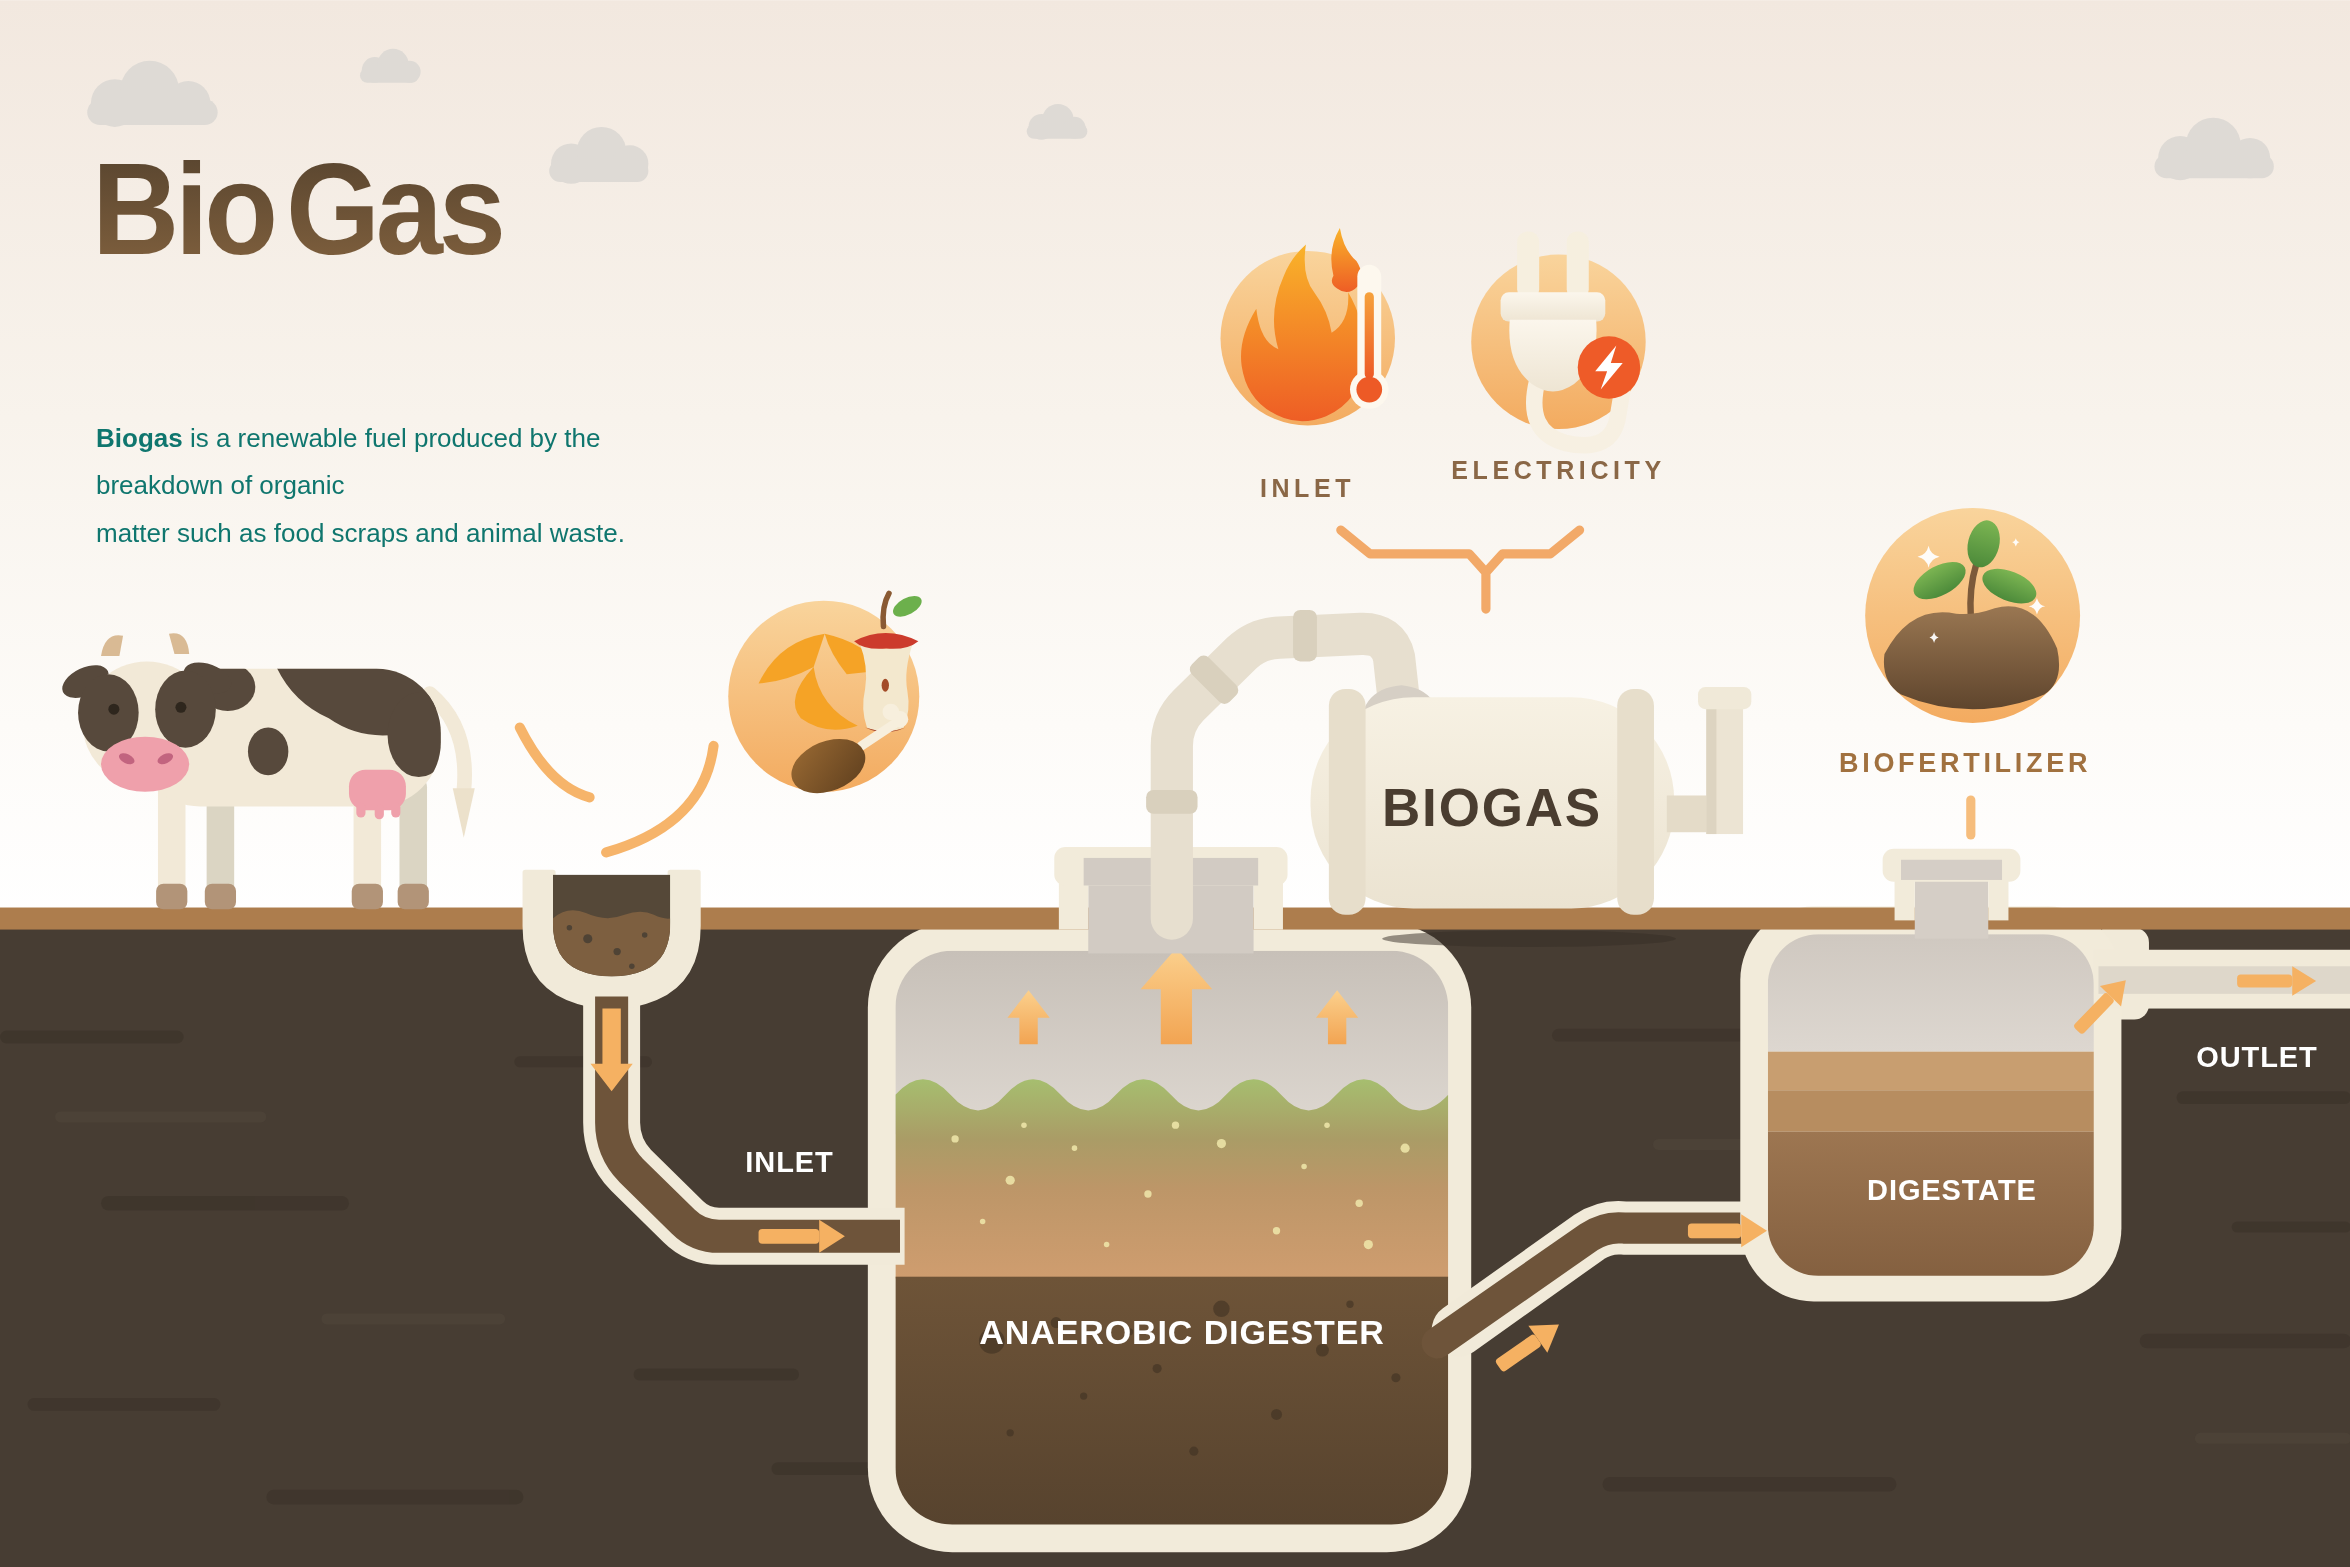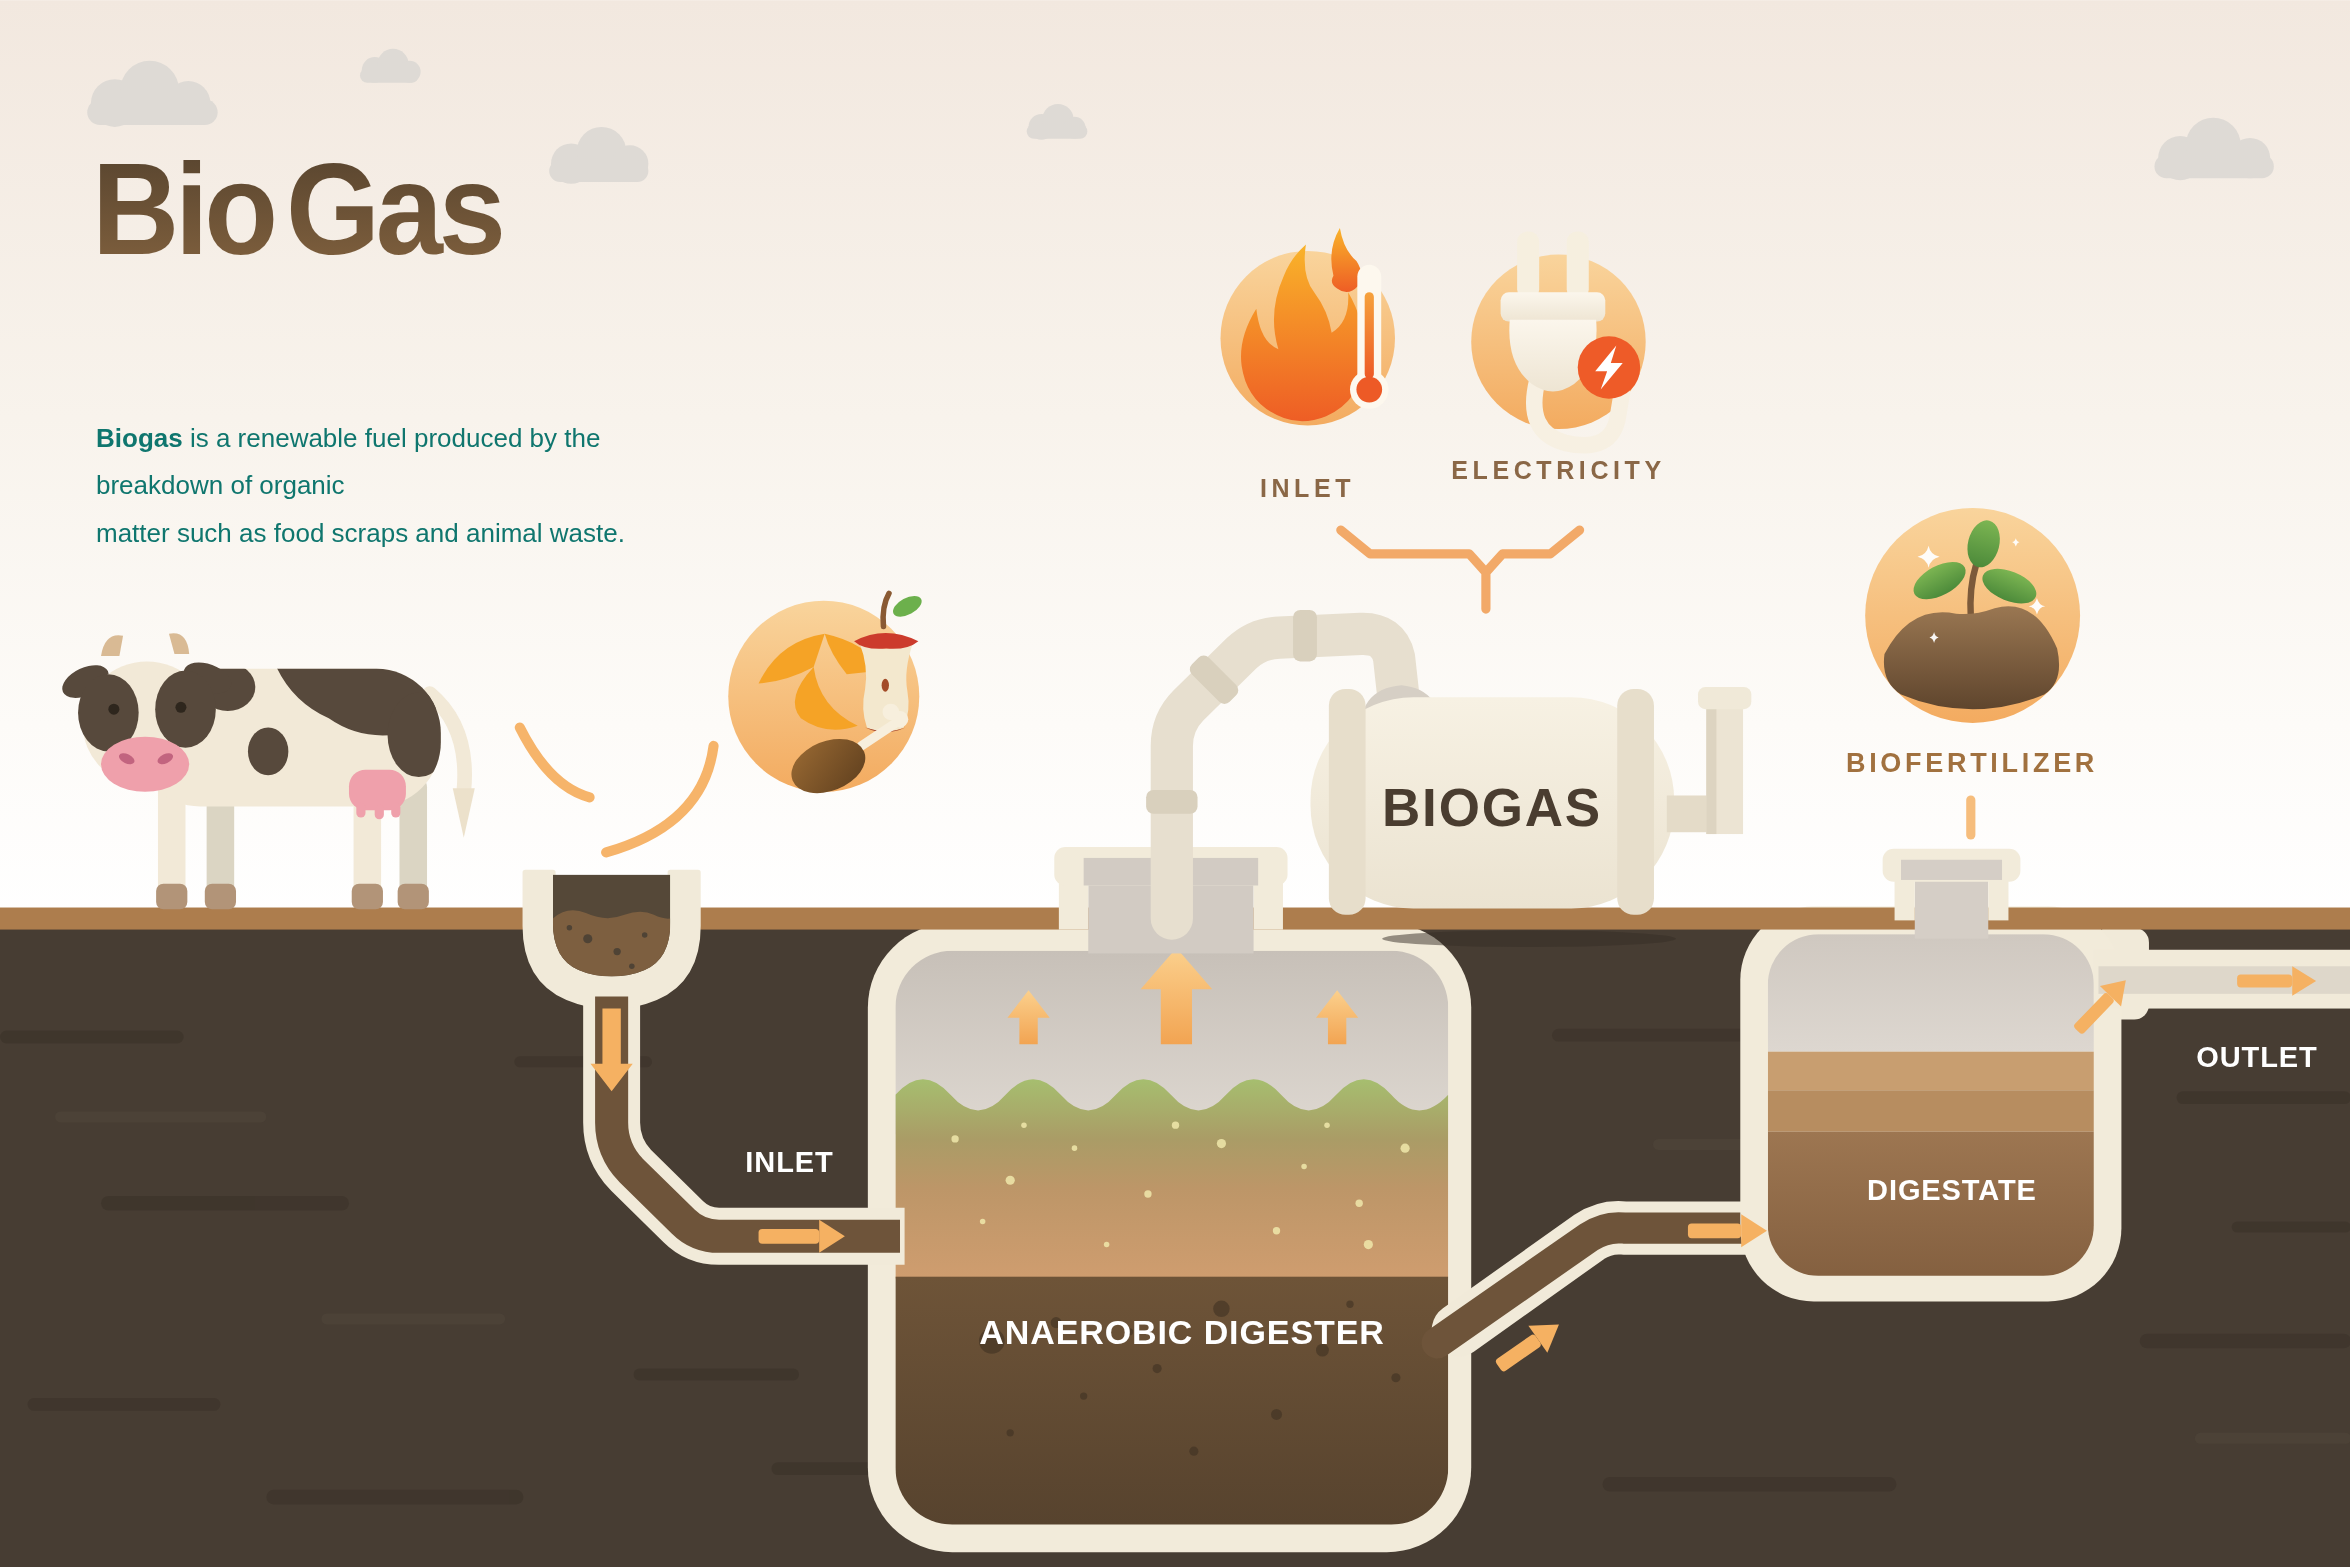--- a/index.html
+++ b/index.html
@@ -12,21 +12,21 @@
          background:linear-gradient(#53412d,#84633f);
          -webkit-background-clip:text;background-clip:text;color:transparent;}
   #title .gap{margin-right:13px;display:inline-block;}
   #subtitle{position:absolute;left:96px;top:415px;width:588px;font-size:26px;
             color:#0f766e;line-height:1.82;font-weight:normal;}
   #subtitle b{font-weight:bold;}
   .cap{font-size:25px;color:#8a6746;letter-spacing:4.6px;text-align:center;}
   #heat-label{left:1188px;top:474px;width:239px;}
   #electricity-label{left:1439px;top:456px;width:239px;}
   #biofertilizer-label{left:1839px;top:748px;width:266px;font-size:27px;color:#a1713f;
-                       letter-spacing:3.7px;text-align:center;}
+                       letter-spacing:3.7px;text-align:left;}
   .white{color:#ffffff;text-align:center;letter-spacing:0.9px;}
   #biowaste-label{left:188px;top:973px;width:413px;font-size:32px;line-height:1.28;}
   #inlet-label{left:707px;top:1146px;width:165px;font-size:29px;}
   #digester-label{left:943px;top:1313px;width:478px;font-size:34px;}
   #digestate-label{left:1816px;top:1174px;width:272px;font-size:29px;}
   #outlet-label{left:2167px;top:1041px;width:180px;font-size:29px;}
   #biogas-label{left:1356px;top:777px;width:272px;font-size:53px;color:#4a3d30;
                 letter-spacing:1.8px;text-align:center;}
 </style>
 </head>

